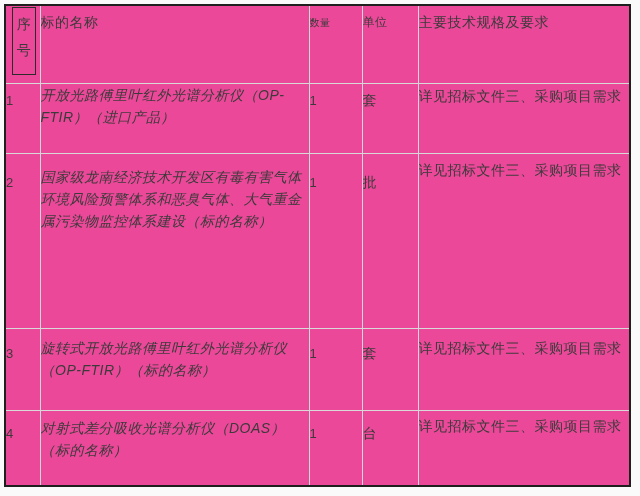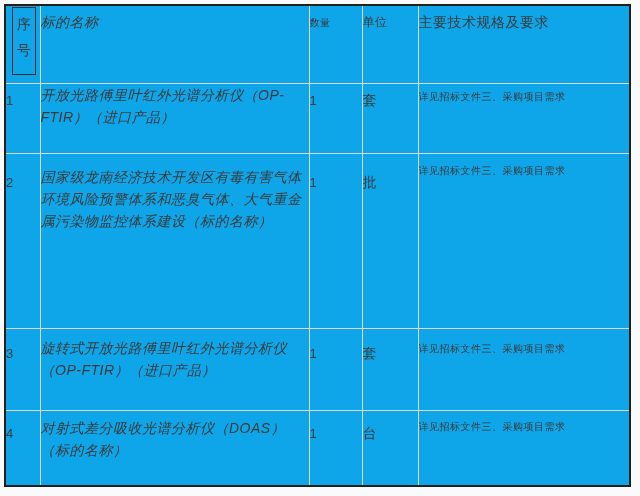--- a/index.html
+++ b/index.html
@@ -16,21 +16,21 @@
     overflow: hidden;
   }
   table.doc-table {
     position: absolute;
     left: 4px;
     top: 4px;
     width: 574px;
     border-collapse: collapse;
     table-layout: fixed;
     border: 2px solid #1f1f1f;
-    background: #0ea5e9;
+    background: #ec4899;
     color: #3b3b3b;
   }
   .doc-table th, .doc-table td {
     border: 1px solid #d9d9d9;
     vertical-align: top;
     font-weight: normal;
     padding: 0;
     text-align: left;
     overflow: hidden;
   }
@@ -49,30 +49,30 @@
     border: 1px solid #2b2b2b;
     box-sizing: border-box;
     text-align: center;
     font-size: 14px;
     line-height: 26px;
     padding-top: 3px;
     letter-spacing: 0.5px;
     word-break: break-all;
   }
 
-  .th-name { padding: 2px 0 0 76px; font-size: 14px; letter-spacing: 0.5px; line-height: 33px; font-style: italic; }
+  .th-name { padding: 2px 0 0 76px; font-size: 14px; letter-spacing: 0.5px; line-height: 33px; }
   .th-qty  { padding: 2px 0 0 3px;  font-size: 10px; letter-spacing: 0.5px; line-height: 33px; }
   .th-unit { padding: 2px 0 0 3px;  font-size: 12px; letter-spacing: 0.5px; line-height: 33px; }
   .th-spec { padding: 2px 0 0 26px; font-size: 14px; letter-spacing: 0.5px; line-height: 33px; margin-left: 16px; }
 
   .td-index { padding: 2px 0 0 6px; font-size: 13px; line-height: 33px; }
   .td-name  { padding: 2px 20px 0 2px; font-size: 14px; letter-spacing: 0.5px; line-height: 22px; word-wrap: break-word; font-style: italic; }
   .td-qty   { padding: 2px 0 0 3px; font-size: 13px; line-height: 33px; }
   .td-unit  { padding: 2px 0 0 3px; font-size: 14px; letter-spacing: 0.5px; line-height: 33px; }
-  .td-spec  { padding: 0 10px 0 4px; text-align: center; font-size: 10px; letter-spacing: 0.5px; line-height: 25px; margin-top: 8px; }
+  .td-spec  { padding: 0 10px 0 4px; text-align: center; font-size: 14px; letter-spacing: 0.5px; line-height: 25px; margin-top: 8px; }
 
   
   tr.row-2 .td-index, tr.row-2 .td-name, tr.row-2 .td-qty, tr.row-2 .td-unit { padding-top: 12px; }
   tr.row-2 .td-spec { padding-top: 4px; }
   tr.row-3 .td-index, tr.row-3 .td-name, tr.row-3 .td-qty, tr.row-3 .td-unit { padding-top: 8px; }
   tr.row-3 .td-spec { padding-top: 7px; }
   tr.row-4 .td-index, tr.row-4 .td-name, tr.row-4 .td-qty, tr.row-4 .td-unit { padding-top: 6px; }
   tr.row-4 .td-spec { padding-top: 3px; }
 </style>
 </head>
@@ -110,21 +110,21 @@
       </tr>
       <tr class="row-2">
         <td class="td-index">2</td>
         <td class="td-name">国家级龙南经济技术开发区有毒有害气体环境风险预警体系和恶臭气体、大气重金属污染物监控体系建设（标的名称）</td>
         <td class="td-qty">1</td>
         <td class="td-unit">批</td>
         <td class="td-spec">详见招标文件三、采购项目需求</td>
       </tr>
       <tr class="row-3">
         <td class="td-index">3</td>
-        <td class="td-name">旋转式开放光路傅里叶红外光谱分析仪（OP-FTIR）（进口产品）</td>
+        <td class="td-name">旋转式开放光路傅里叶红外光谱分析仪（OP-FTIR）（标的名称）</td>
         <td class="td-qty">1</td>
         <td class="td-unit">套</td>
         <td class="td-spec">详见招标文件三、采购项目需求</td>
       </tr>
       <tr class="row-4">
         <td class="td-index">4</td>
         <td class="td-name">对射式差分吸收光谱分析仪（DOAS）（标的名称）</td>
         <td class="td-qty">1</td>
         <td class="td-unit">台</td>
         <td class="td-spec">详见招标文件三、采购项目需求</td>

